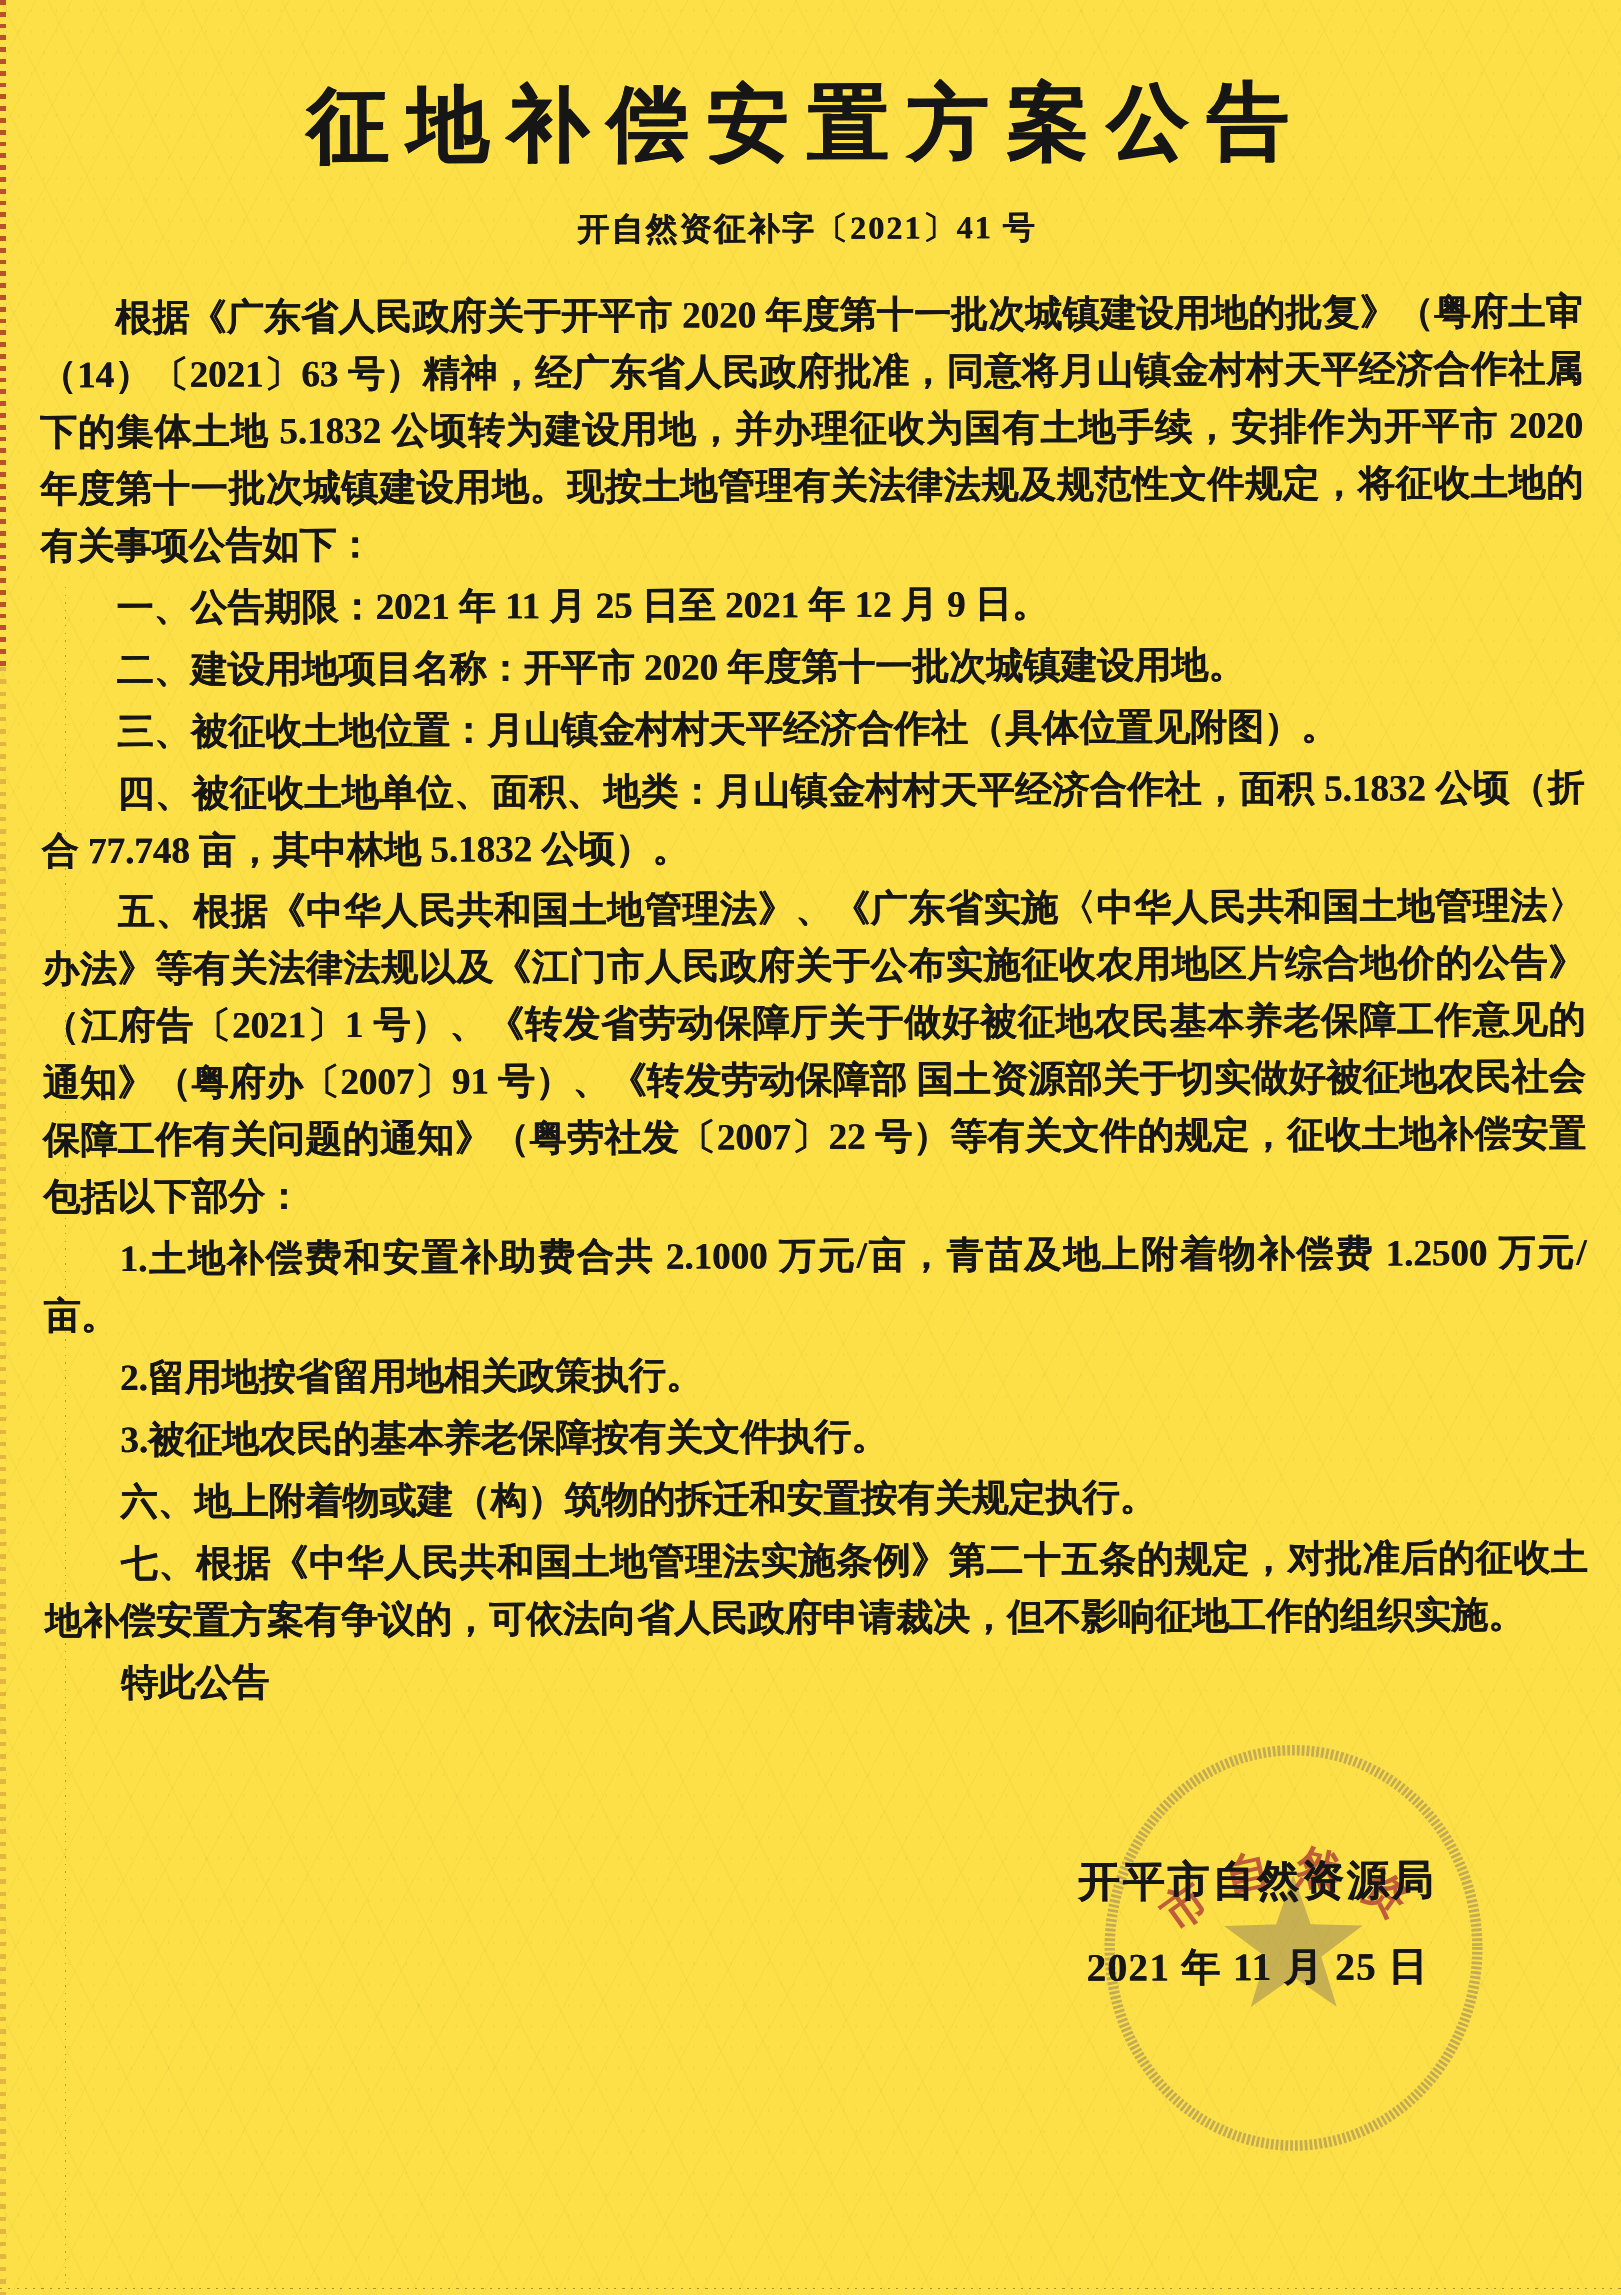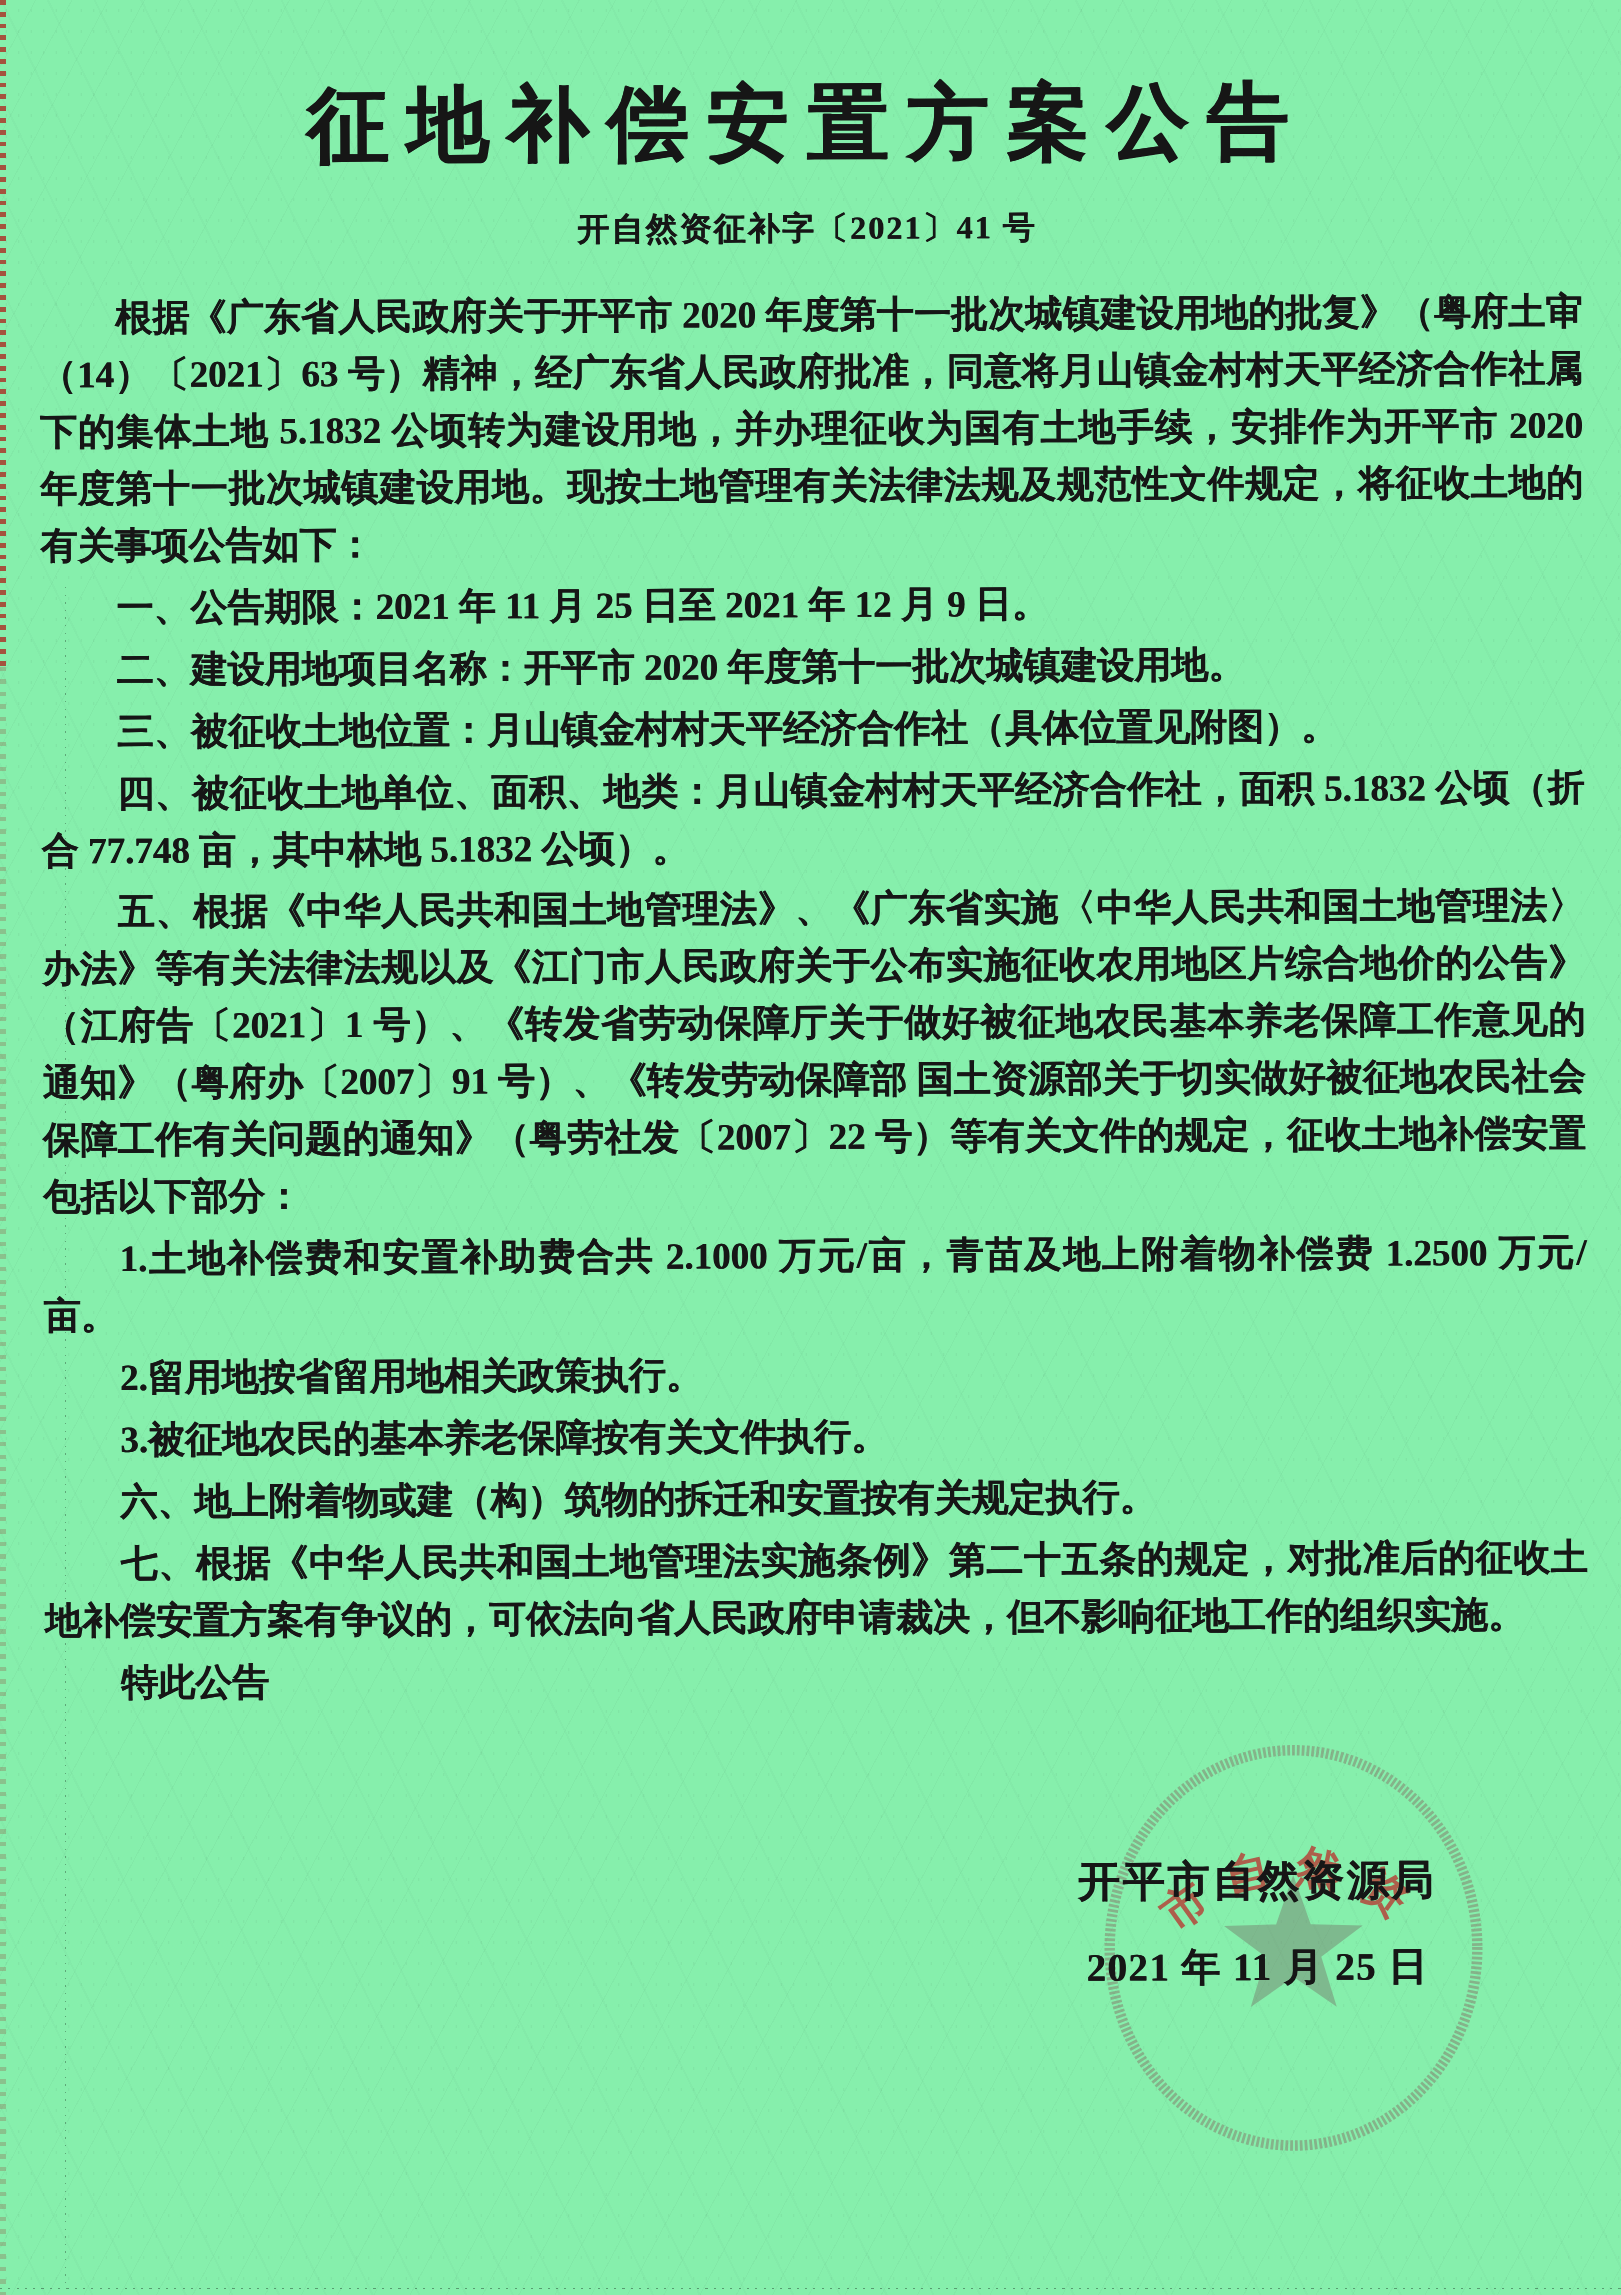--- a/index.html
+++ b/index.html
@@ -6,21 +6,21 @@
   body {
     width: 1622px; height: 2295px;
     background: #ffffff;
     position: relative;
     overflow: hidden;
     font-family: "Liberation Serif", "DejaVu Serif", serif;
     color: #161616;
   }
   .page {
     position: absolute; inset: 0;
-    background: #86efac;
+    background: #fde047;
   }
   
   .page::before {
     content: ""; position: absolute; inset: 0; pointer-events: none;
     background-image:
       radial-gradient(rgba(0,0,0,0.055) 0.6px, transparent 0.7px),
       repeating-linear-gradient(118deg, transparent 0 31px, rgba(0,0,0,0.028) 31px 32px),
       repeating-linear-gradient(64deg,  transparent 0 40px, rgba(0,0,0,0.020) 40px 42px);
     background-size: 12.5px 21px, auto, auto;
   }

